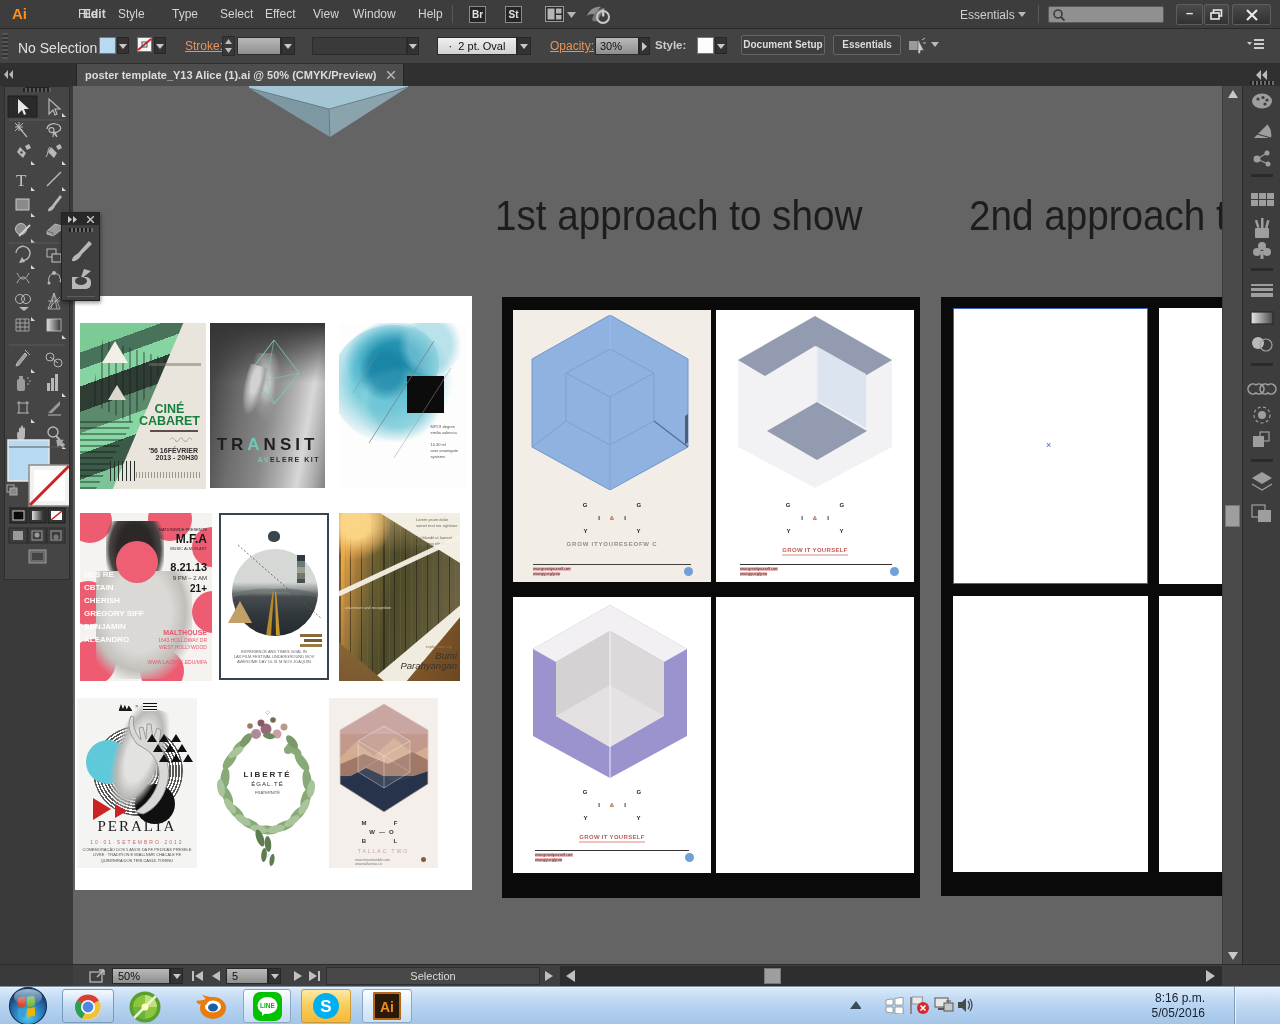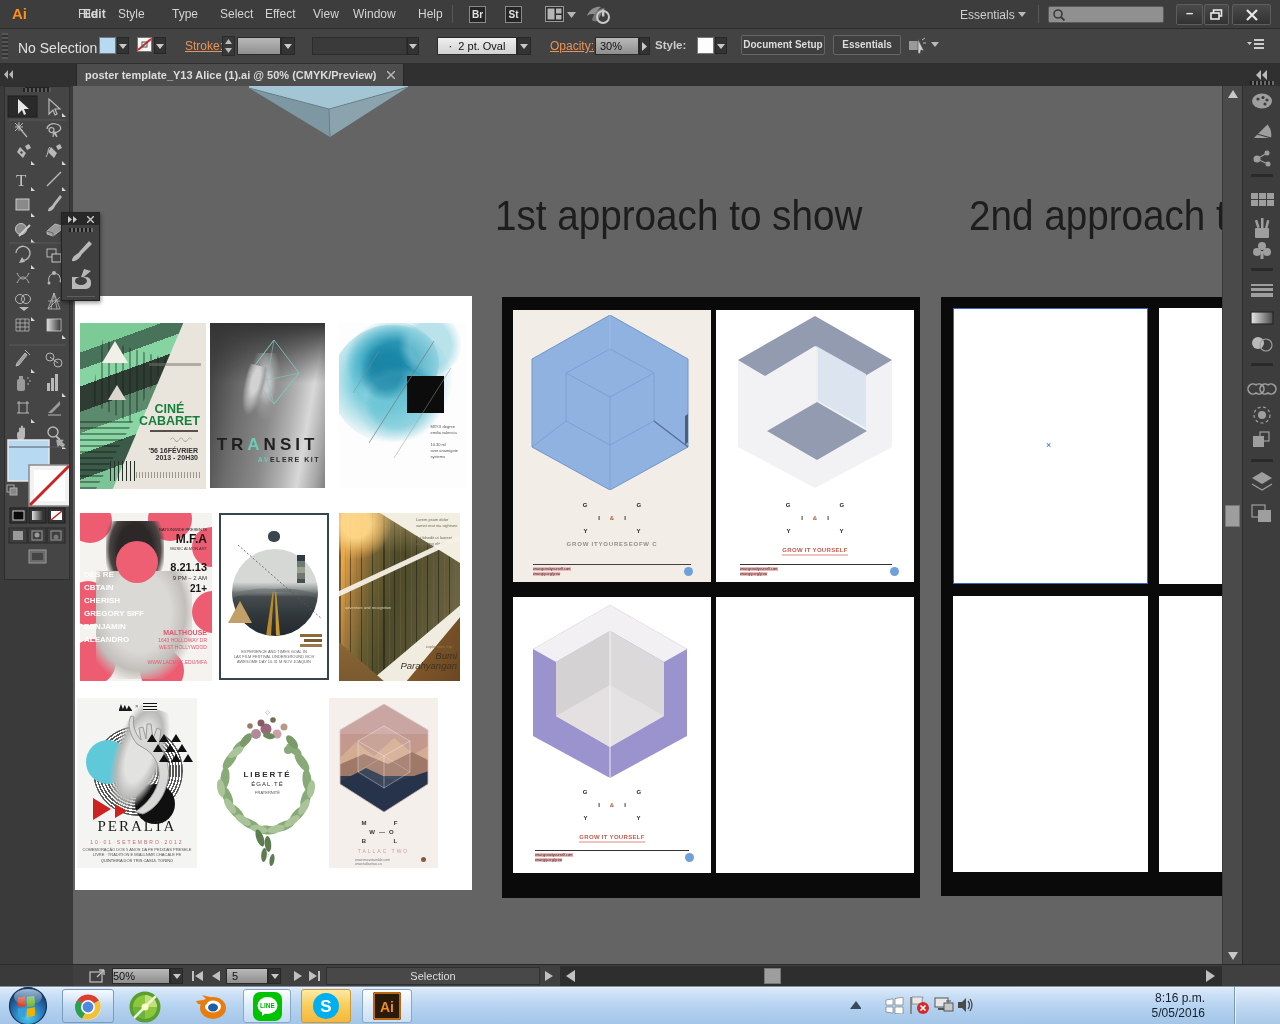--- a/index.html
+++ b/index.html
@@ -719,21 +719,21 @@
         </linearGradient>
       </defs>
   </svg>
 </div>
 <div id="statusbar">
     <span class="abs" style="left:0;top:0;width:73px;height:22px;background:#3a3a3a;"></span>
   <svg class="abs" style="left:89px;top:4px;" width="18" height="14">
       <rect x="1" y="3" width="12" height="10" fill="none" stroke="#c0c0c0" stroke-width="1.2"></rect>
       <path d="M8 8 L15 1 M15 1 L10 1 M15 1 L15 6" stroke="#c0c0c0" stroke-width="1.4" fill="none"></path>
     </svg>
-  <span class="fld" style="left:112px;top:3px;width:58px;height:16px;font-size:11px;line-height:15px;">50%</span>
+  <span class="fld" style="left:112px;top:3px;width:58px;height:16px;font-size:11px;line-height:15px;padding-left:5px;">50%</span>
   <span class="ddbtn" style="left:170px;top:3px;width:13px;height:16px;"></span>
   <svg class="abs" style="left:192px;top:6px;" width="12" height="10">
       <rect x="0" y="0" width="2" height="10" fill="#c0c0c0"></rect>
       <path d="M11 0 L3 5 L11 10 Z" fill="#c0c0c0"></path>
     </svg>
   <svg class="abs" style="left:211px;top:6px;" width="9" height="10">
       <path d="M9 0 L1 5 L9 10 Z" fill="#c0c0c0"></path>
     </svg>
   <span class="fld" style="left:226px;top:3px;width:42px;height:16px;font-size:11px;line-height:15px;padding-left:5px;">5</span>
   <span class="ddbtn" style="left:268px;top:3px;width:13px;height:16px;"></span>

